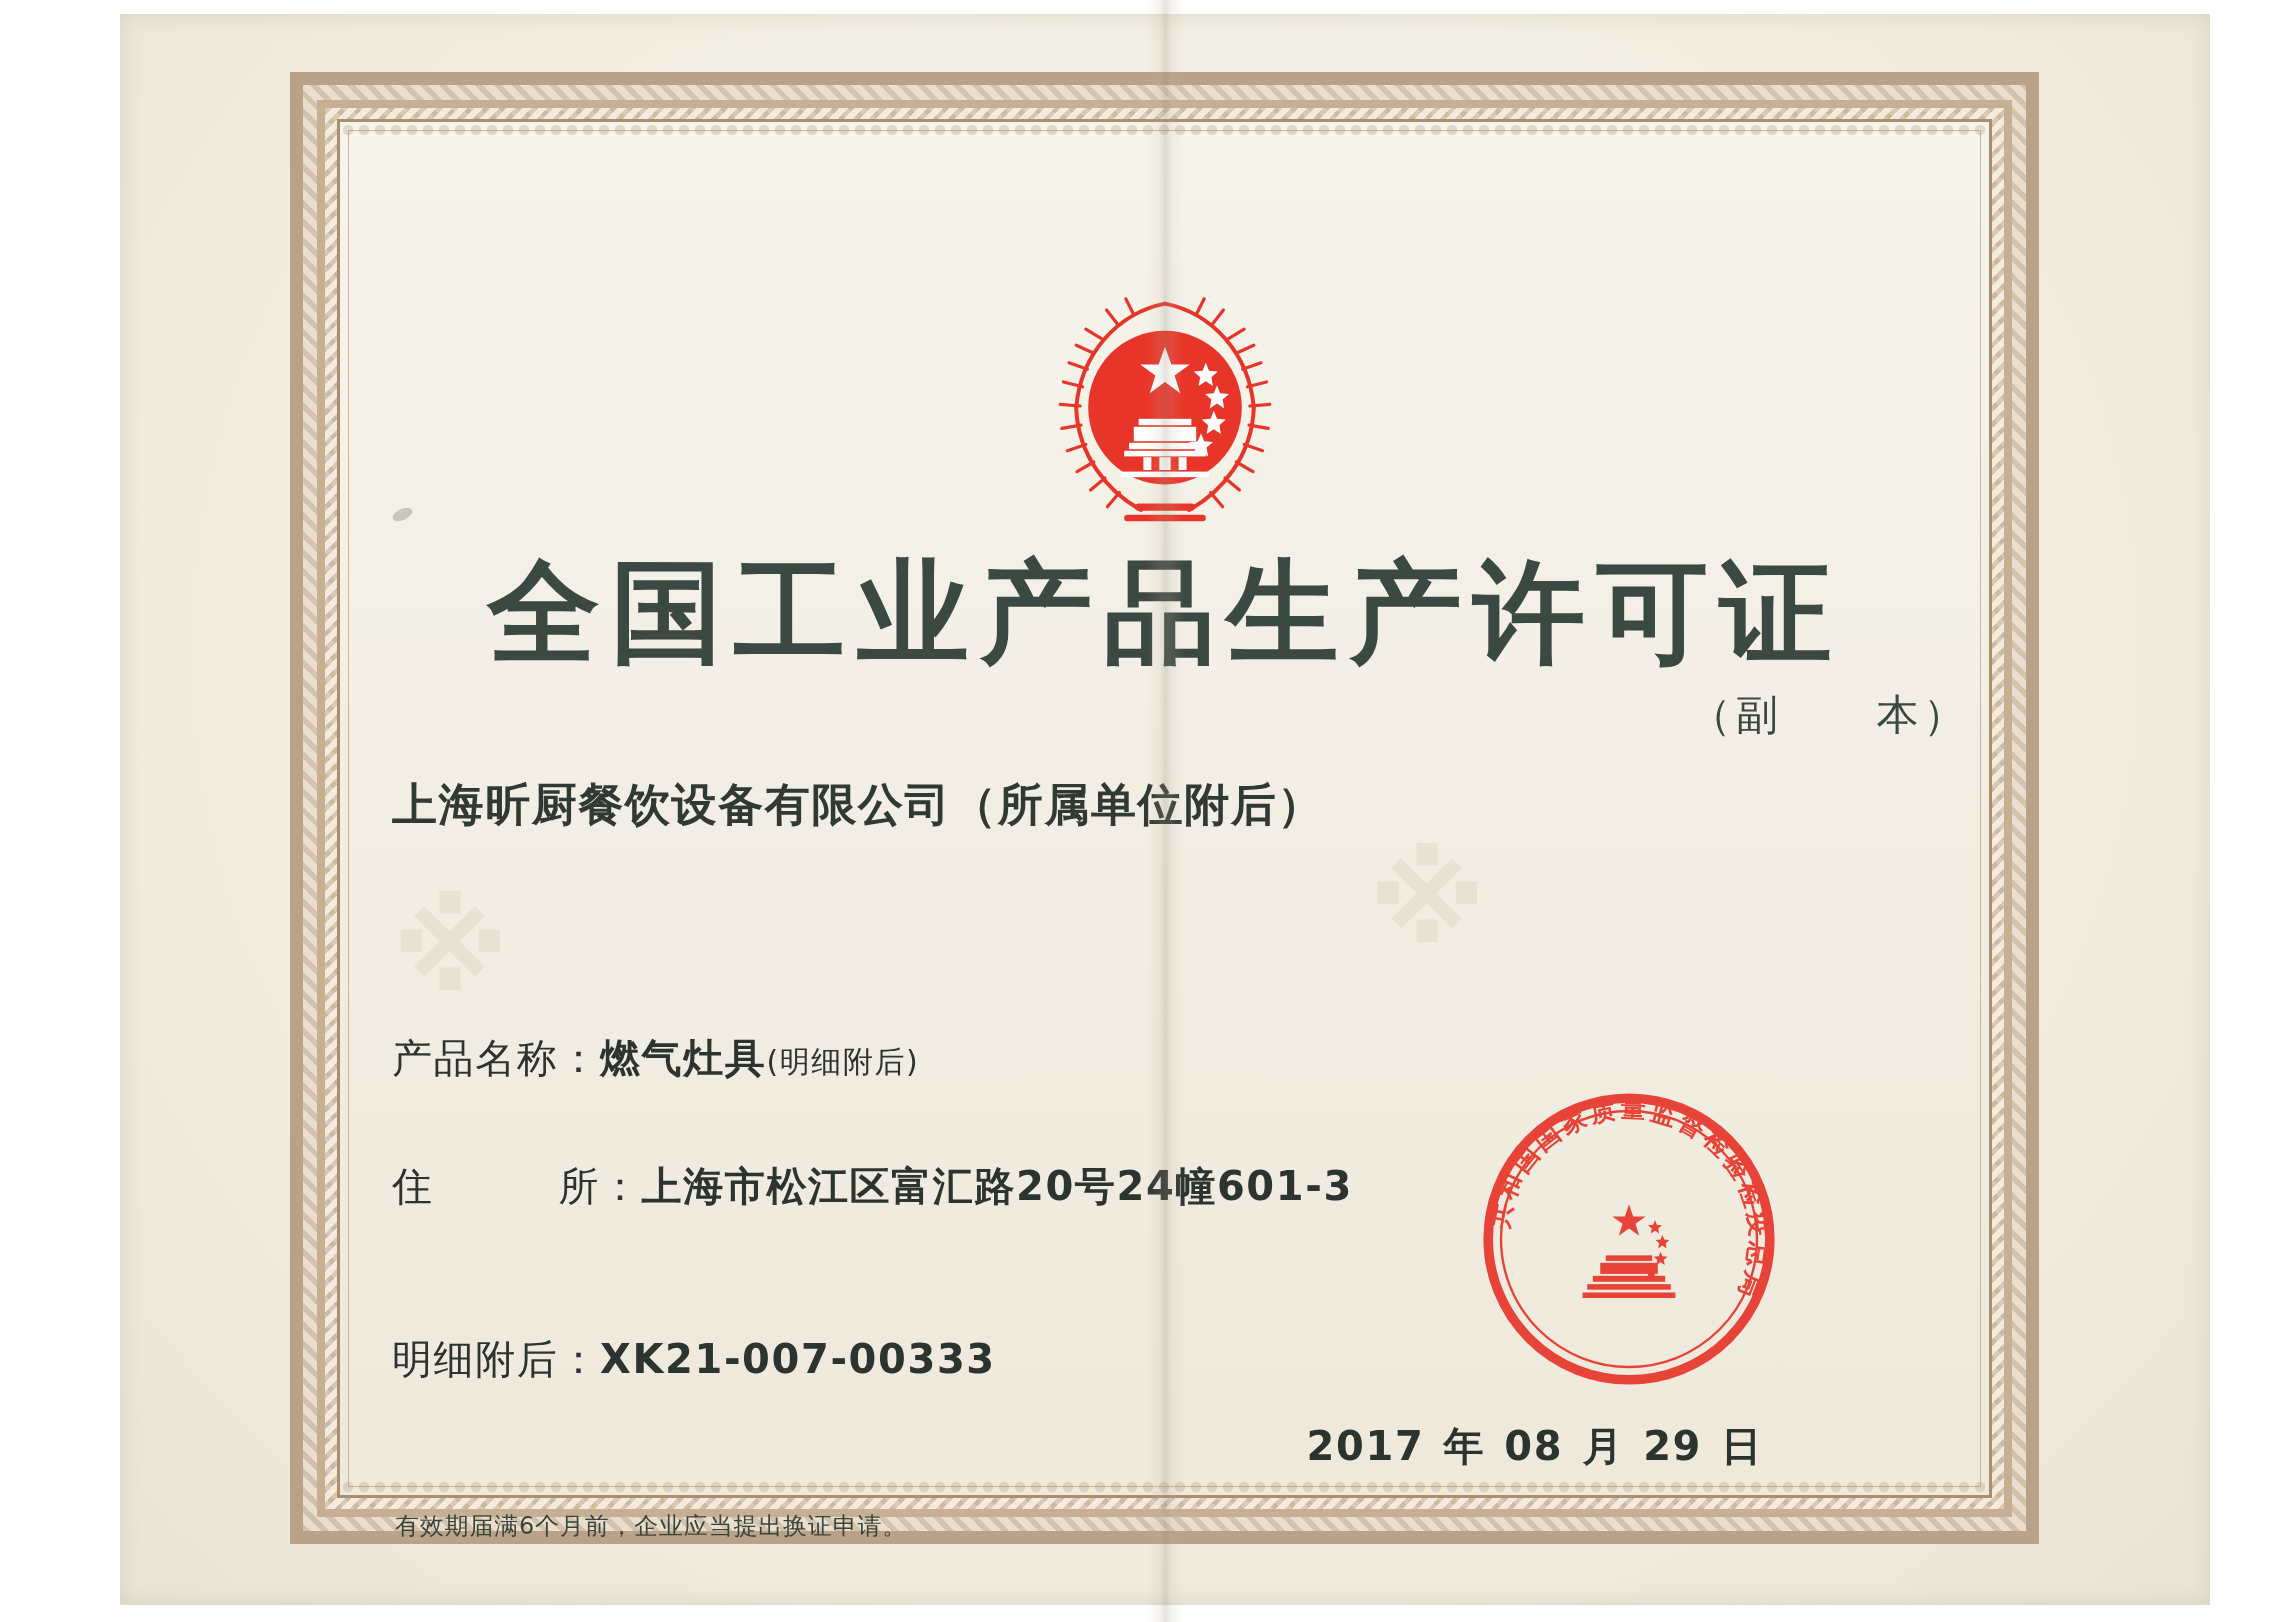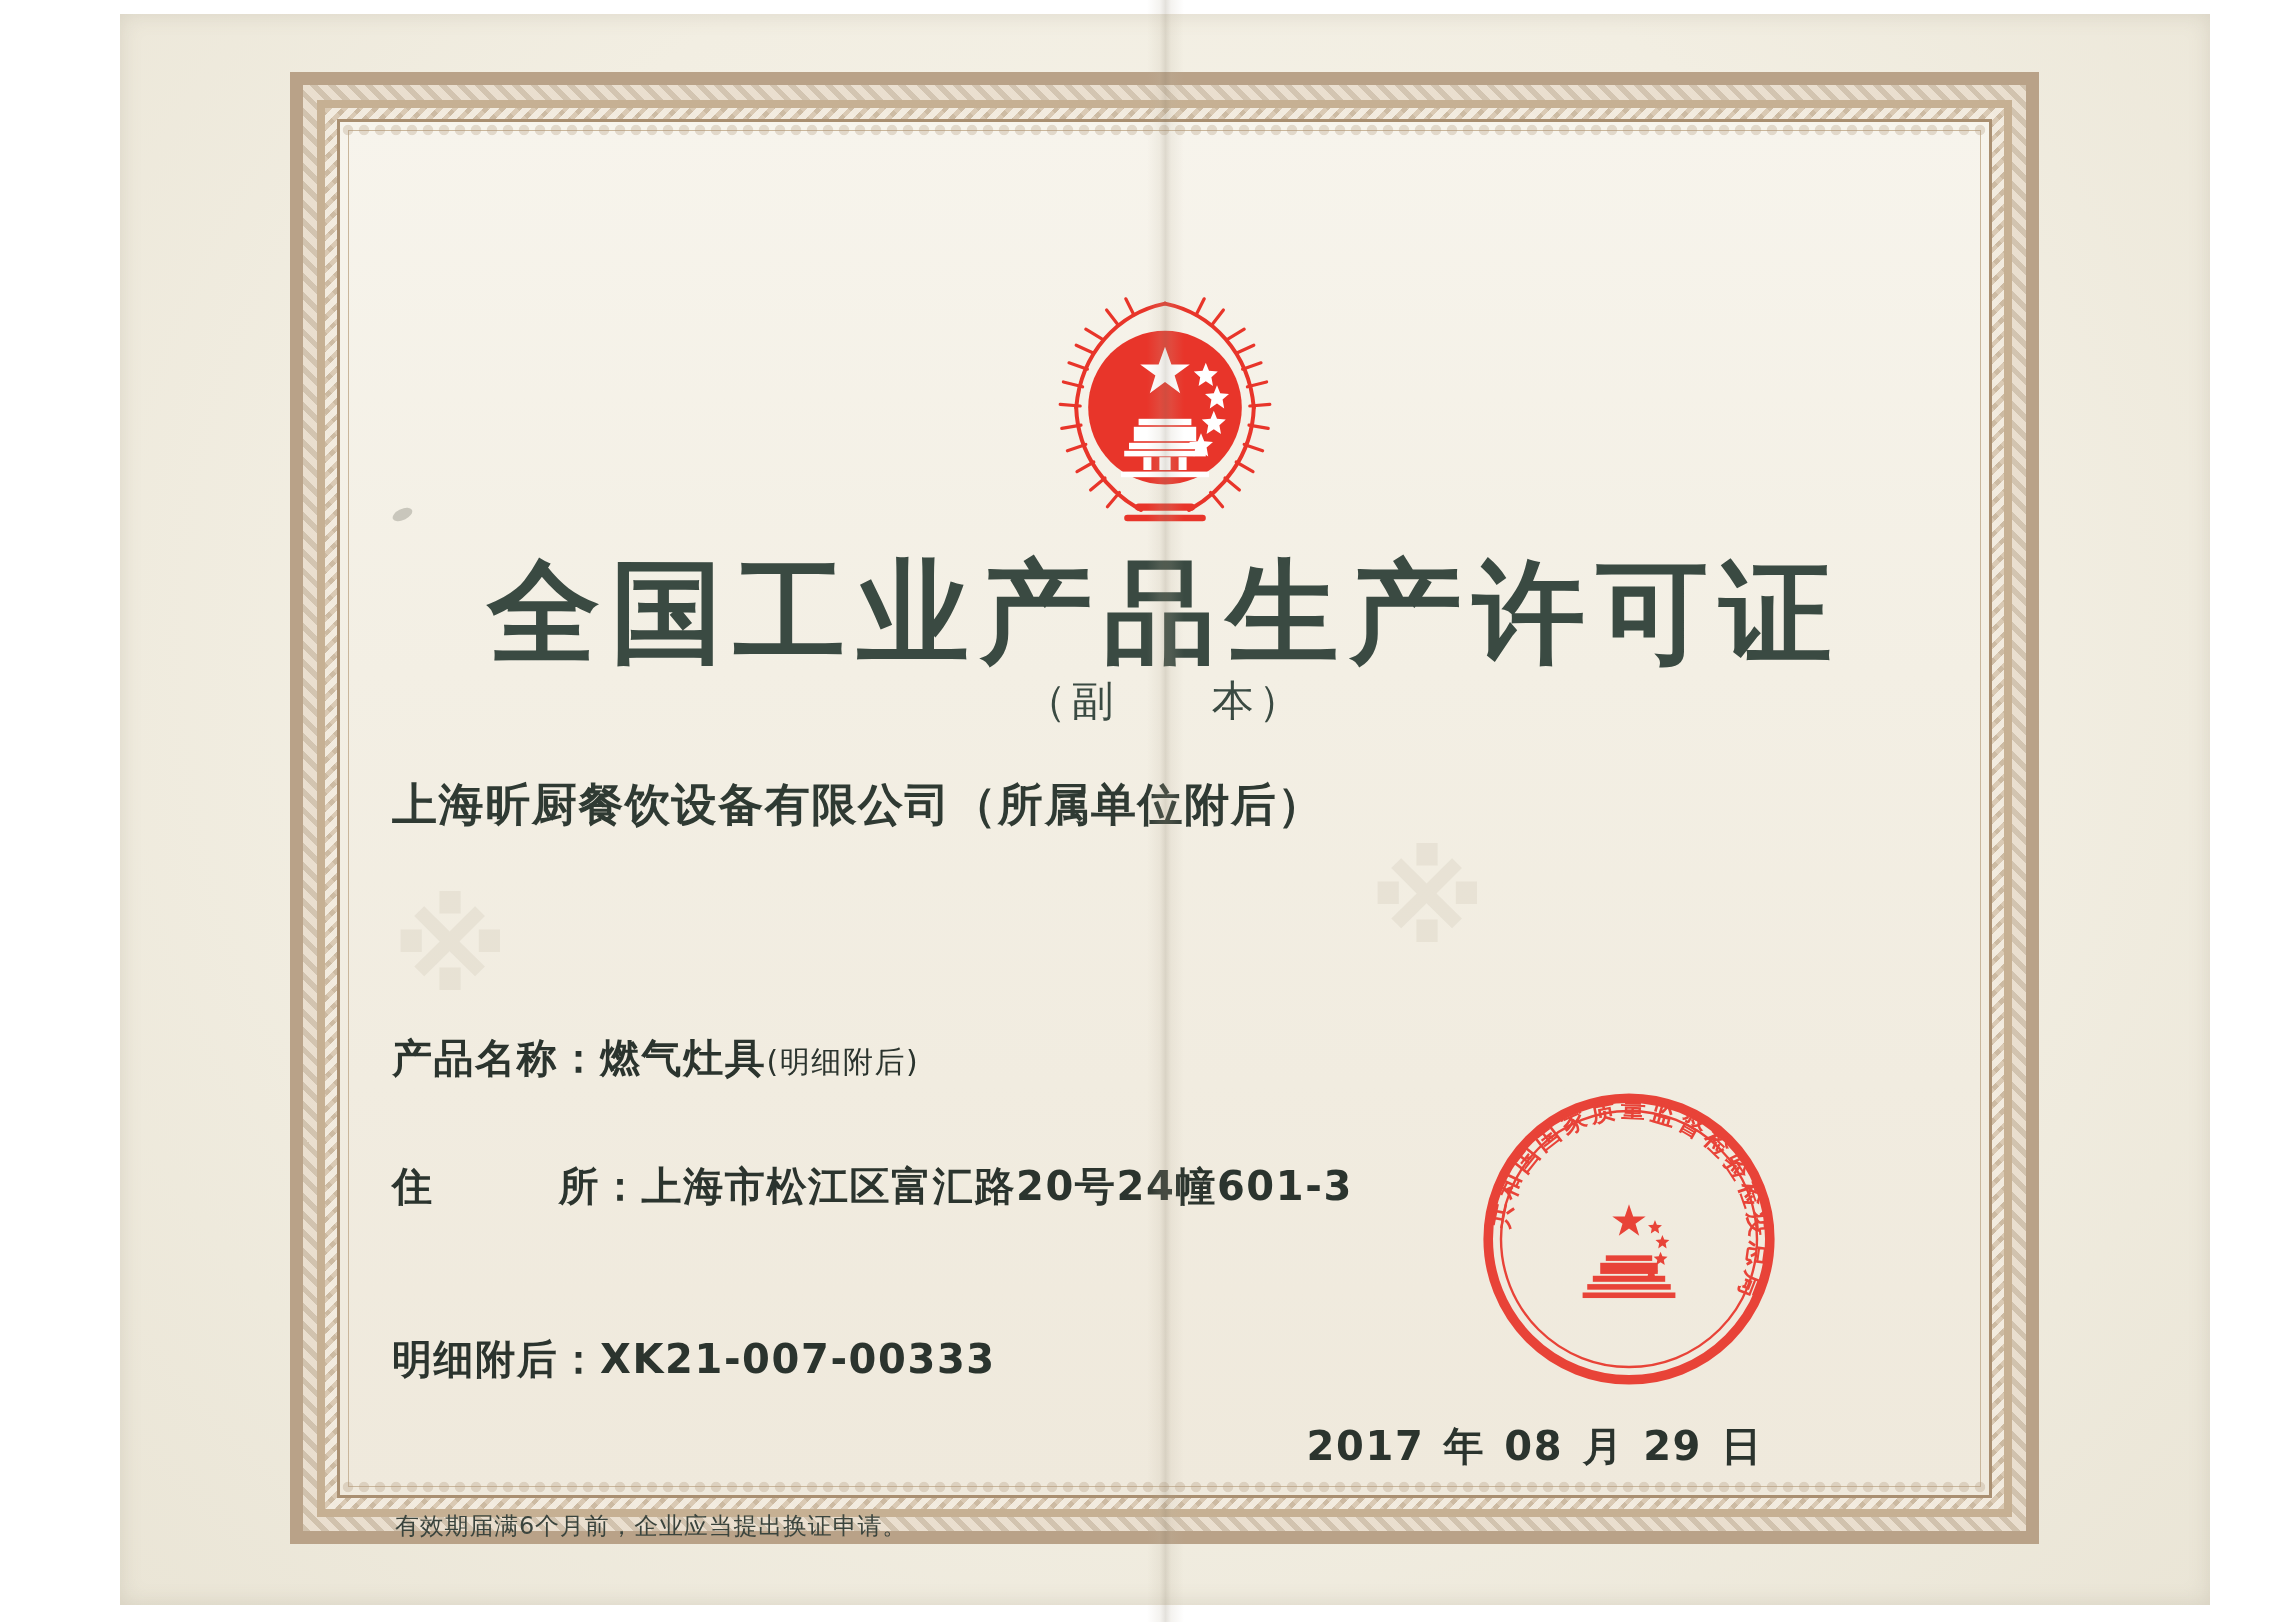--- a/index.html
+++ b/index.html
@@ -145,22 +145,22 @@
     font-size: 112px;
     font-weight: bold;
     letter-spacing: 11.2px;
     color: #3a4a42;
     white-space: nowrap;
   }
 
   .subtitle {
     position: absolute;
     left: 0; right: 0;
-    top: 539px;
-    text-align: center;
+    top: 553px;
+    text-align: right;
     font-size: 42px;
     letter-spacing: 4.8px;
     color: #3a4a42;
   }
 
   .company {
     position: absolute;
     left: 32px;
     top: 641px;
     font-size: 45px;
@@ -183,21 +183,21 @@
   .statement .l1 { display: block; text-indent: 77px; }
   .statement .l2 { display: block; }
 
   .field {
     position: absolute;
     font-size: 40px;
     letter-spacing: 1.6px;
     color: #2b342e;
     white-space: nowrap;
   }
-  .field .label { font-weight: 700; margin-top: 20px; }
+  .field .label { font-weight: 400; margin-top: 20px; }
   .field .value { font-weight: 700; margin-top: 40px; }
   .field .small { font-size: 30px; }
 
   .f-product  { left: 32px;  top: 897px; }
   .f-address  { left: 32px;  top: 1025px; }
   .f-factory  { left: 32px;  top: 1112px; }
   .f-certno   { left: 32px;  top: 1198px; }
   .f-valid    { left: 32px;  top: 1285px; }
 
   .issue-date {

